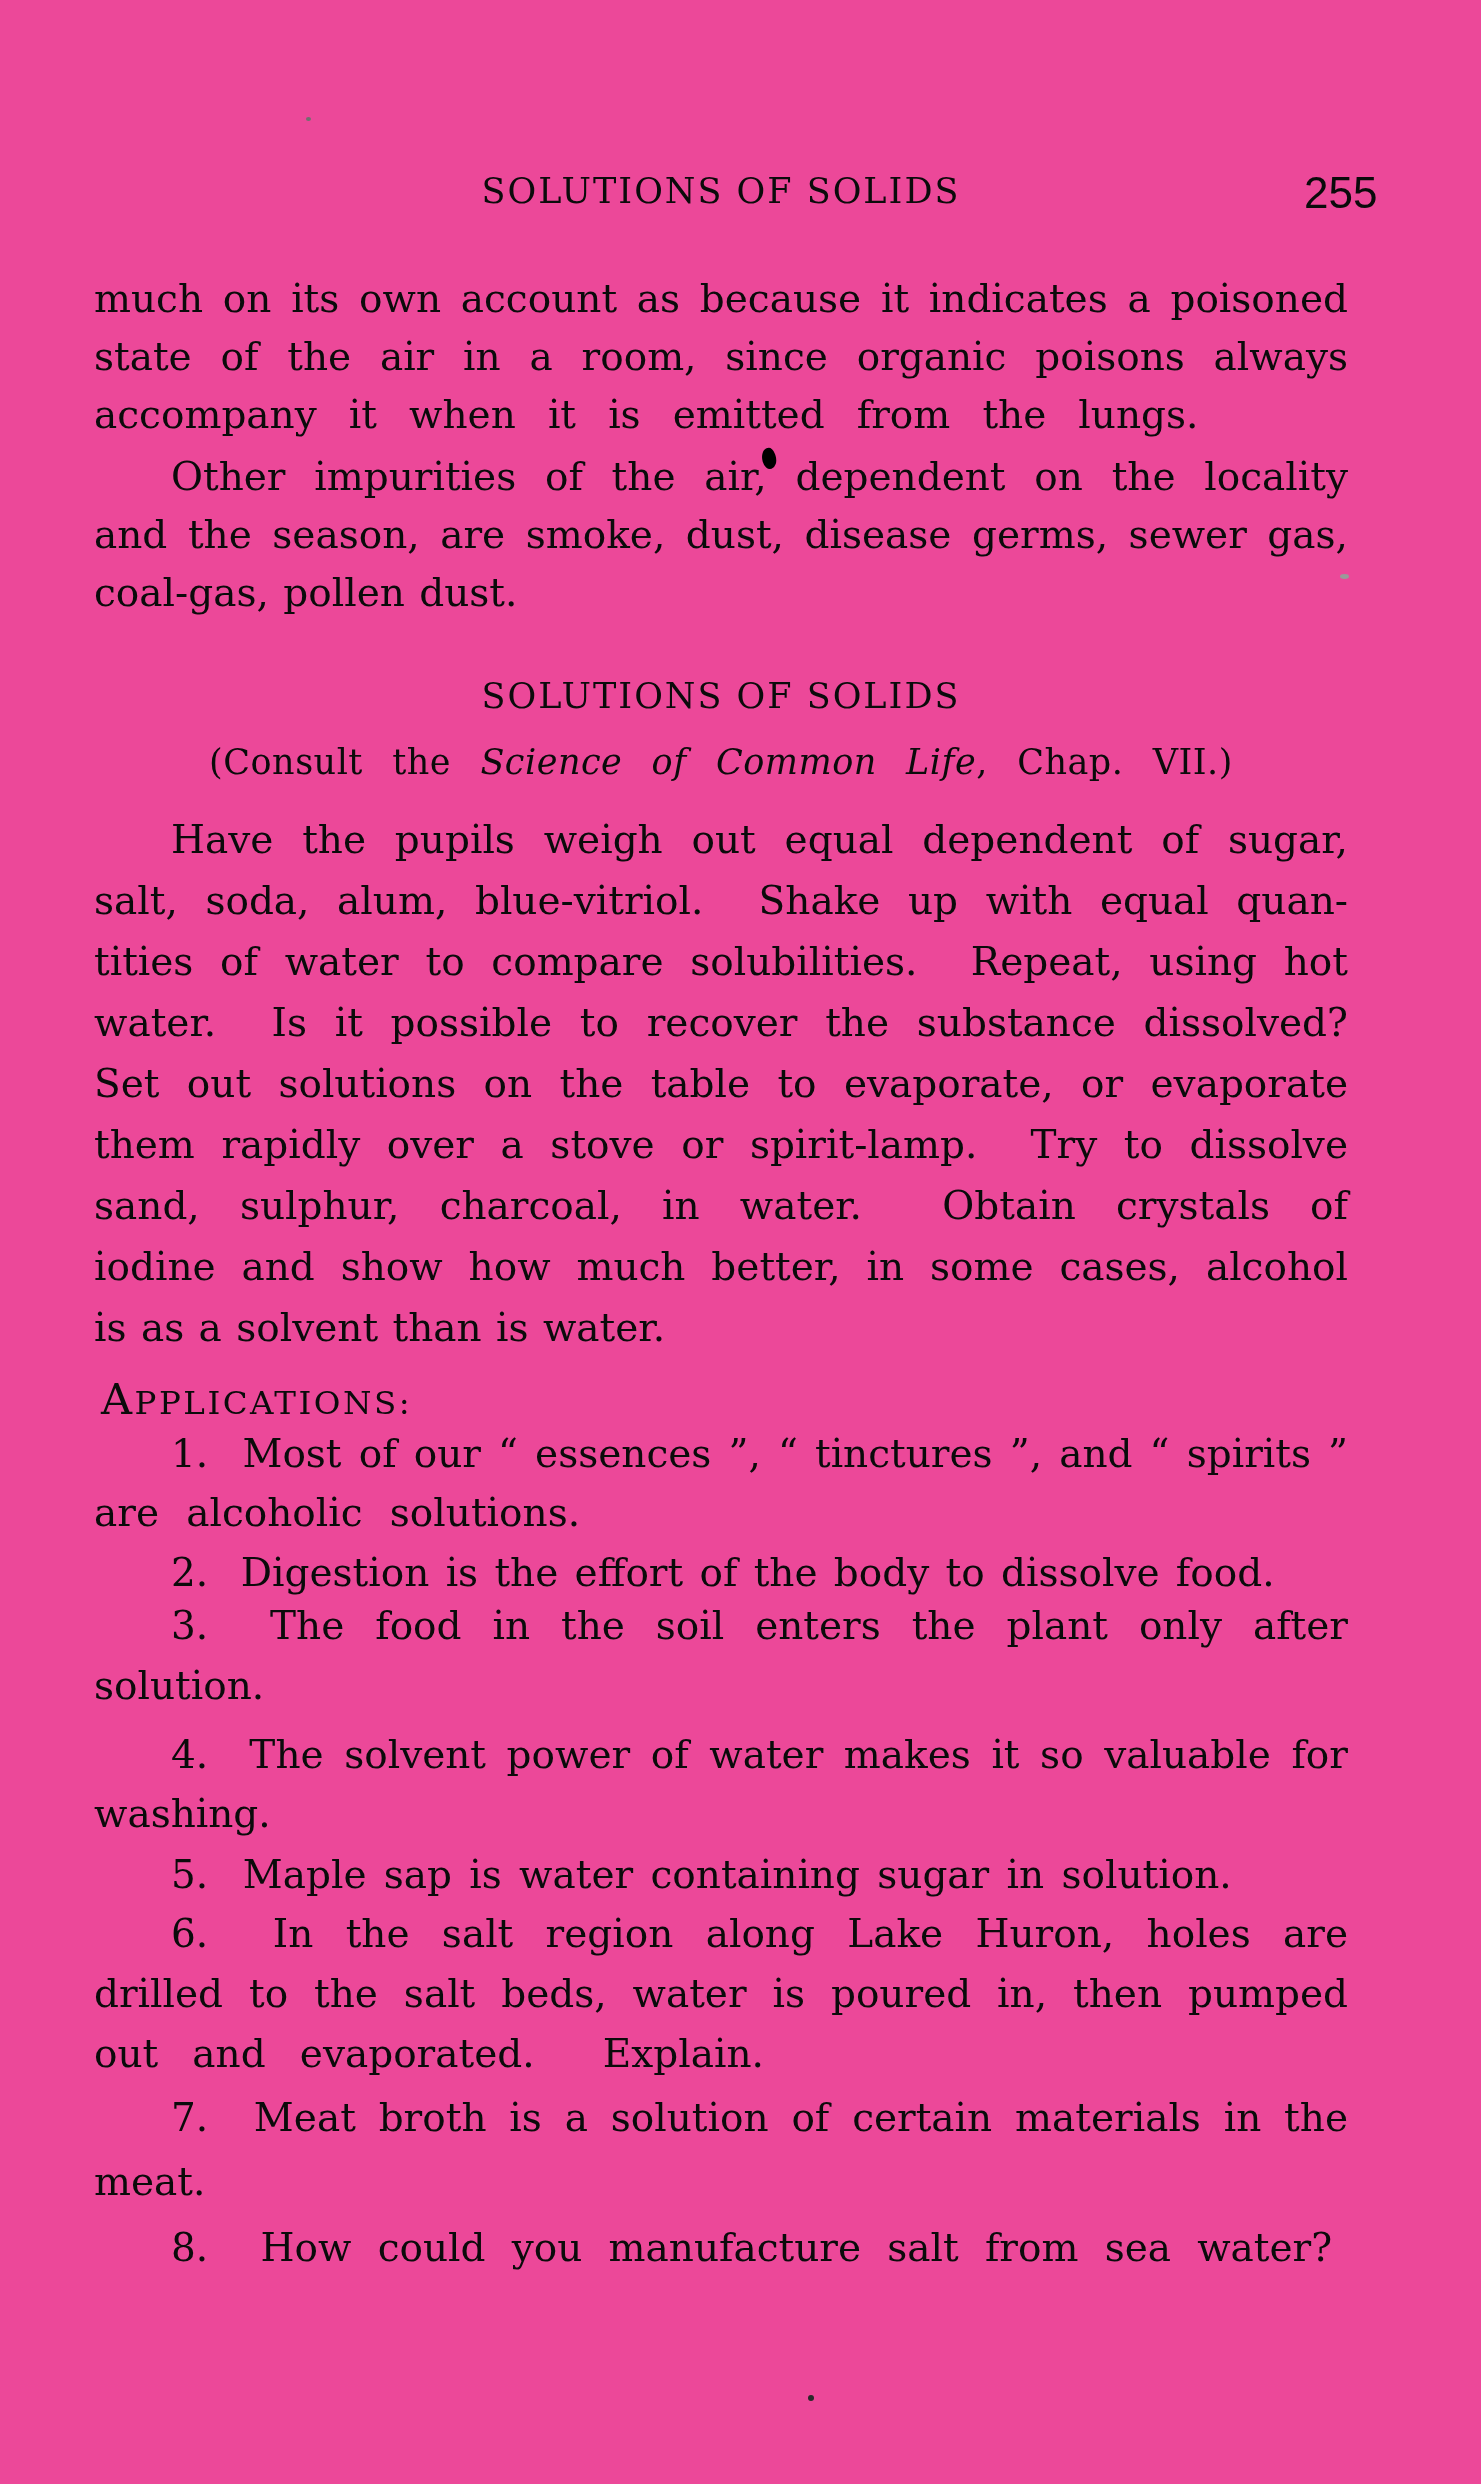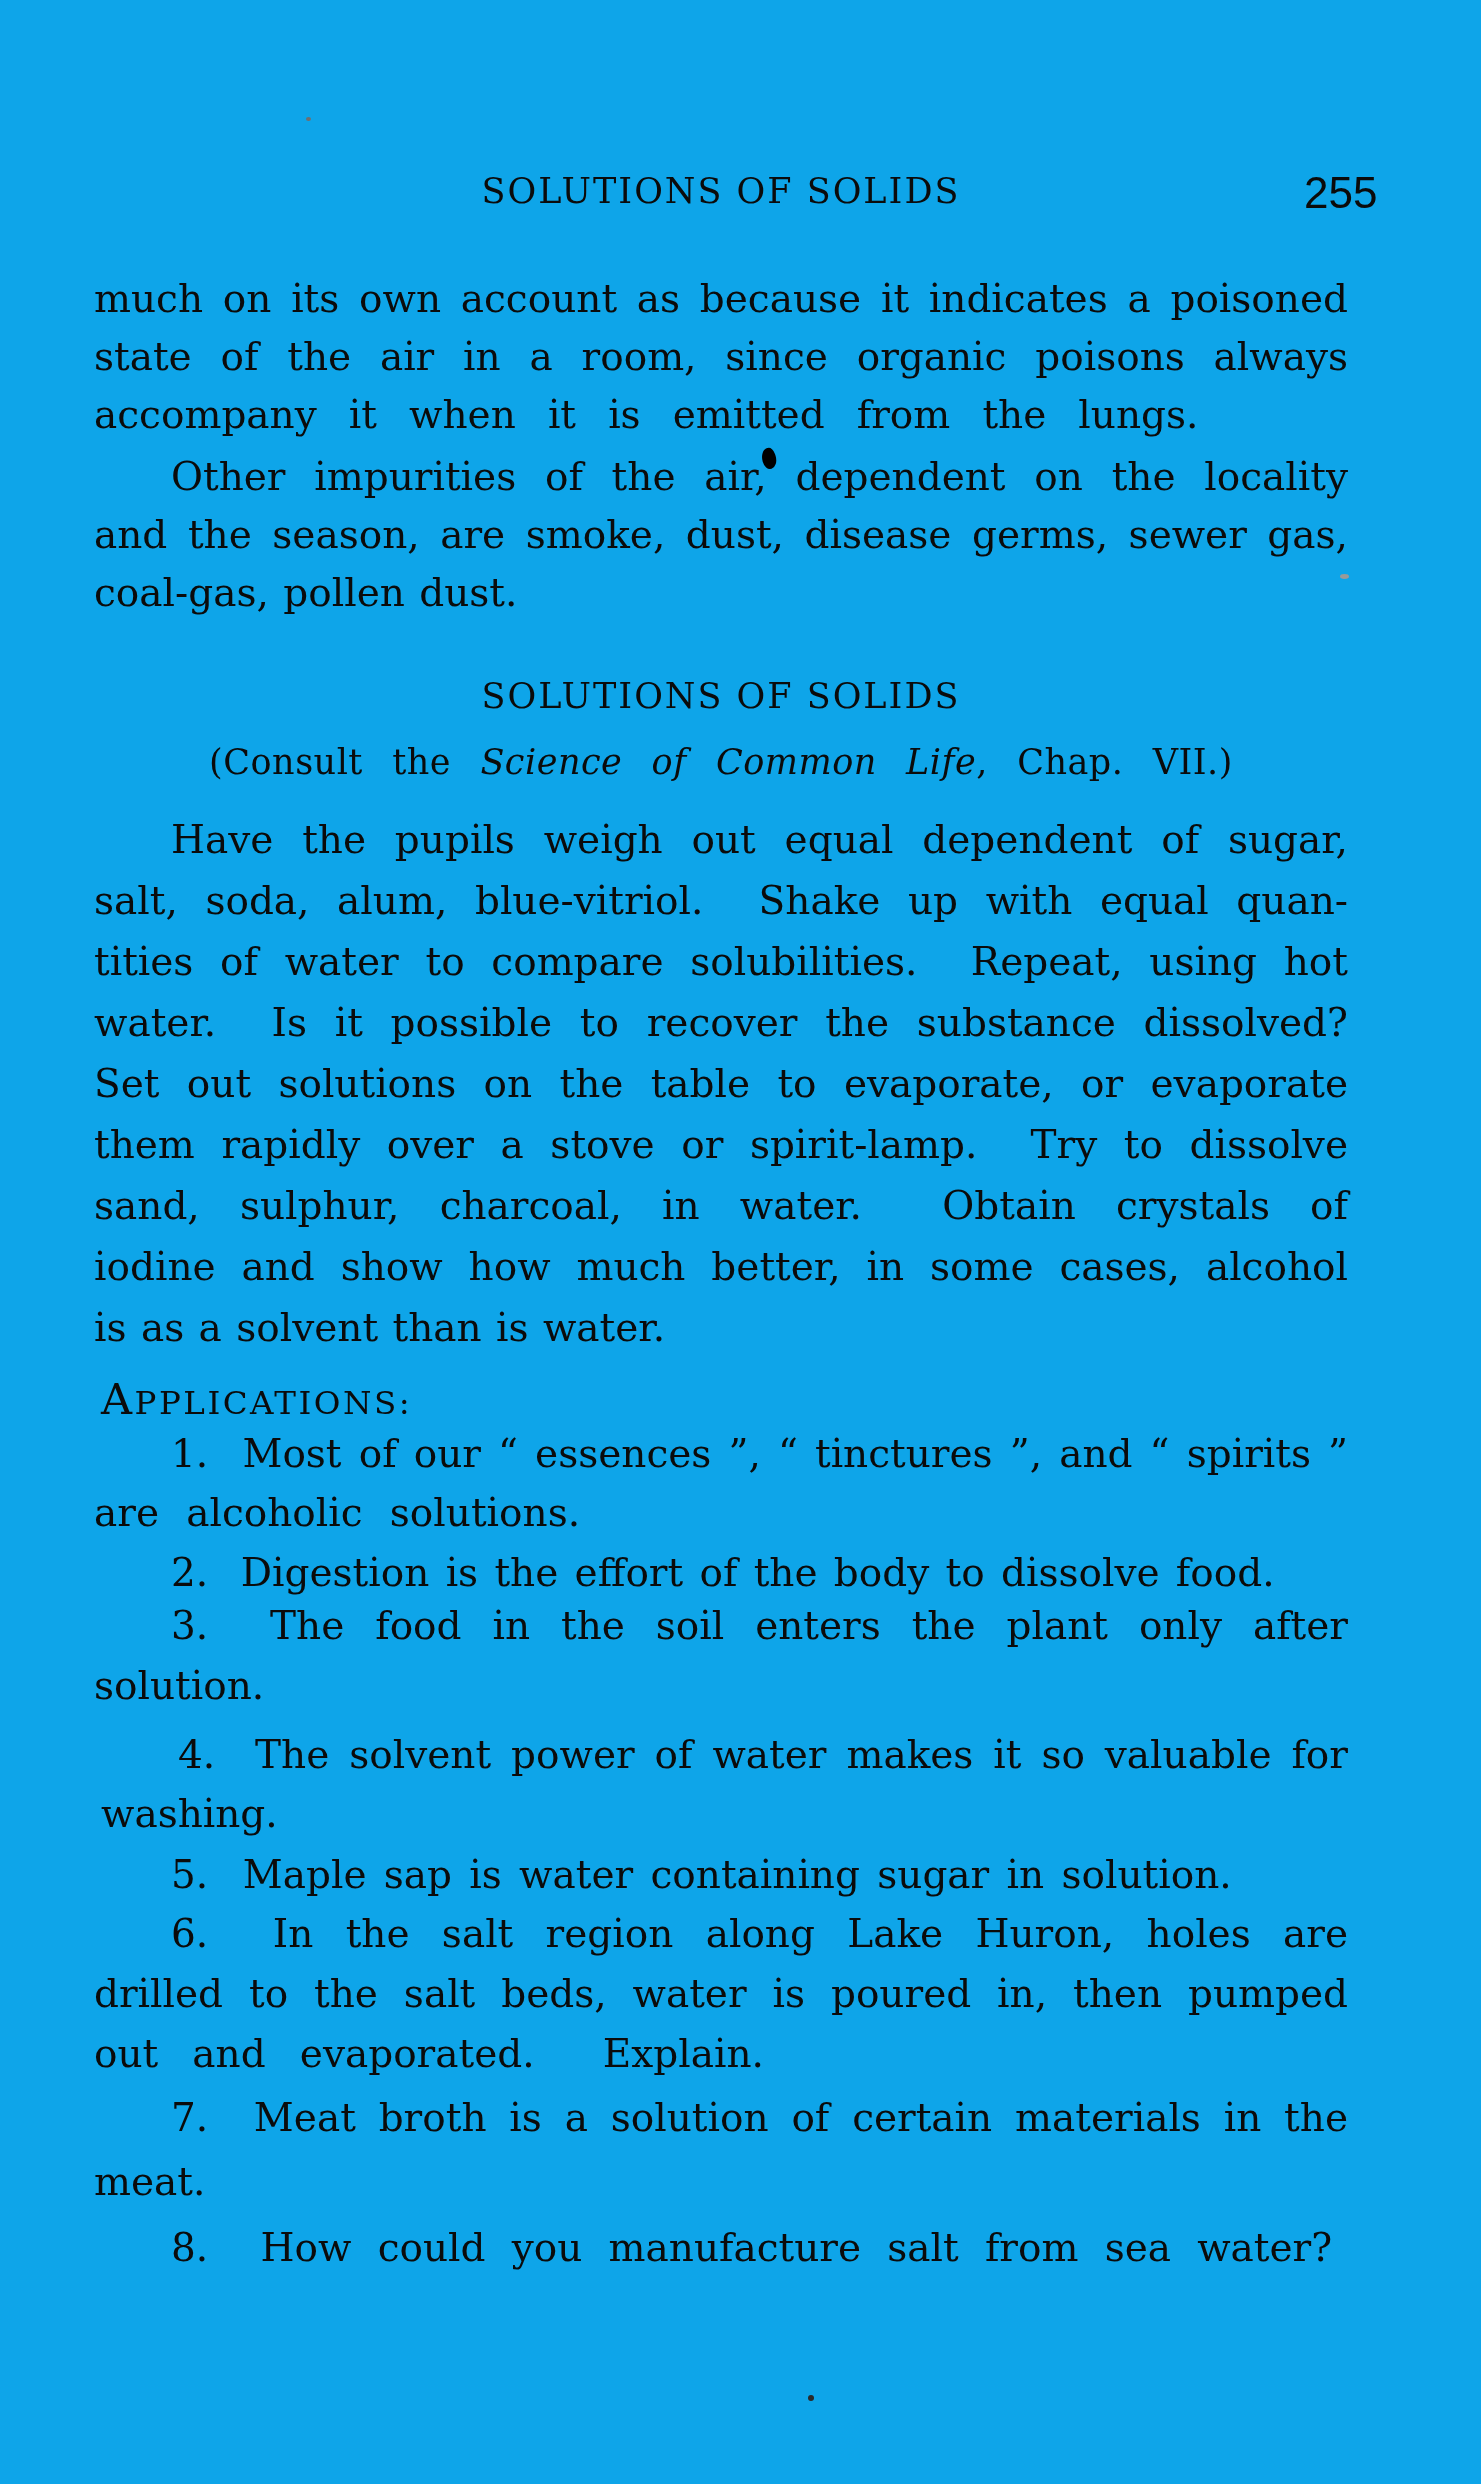--- a/index.html
+++ b/index.html
@@ -1,19 +1,19 @@
 <!DOCTYPE html>
 <html><head>
 <meta charset="utf-8">
 <style>
   html,body{margin:0;padding:0;background:#ffffff;}
   #page{
     position:relative;
     width:1482px;height:2484px;
-    background:#0ea5e9;
+    background:#ec4899;
     font-family:"DejaVu Serif", serif;
     color:#0b0b0b;
     overflow:hidden;
   }
   
   .running-header{
     position:absolute;left:94px;top:170px;width:1254px;
     text-align:center;font-size:35px;letter-spacing:2px;line-height:43px;
     white-space:nowrap;
   }
@@ -42,21 +42,21 @@
   .consult .it{font-style:italic;}
   .p3{top:809px;} .p3 .line{line-height:61px;}
   .apps-heading{
     position:absolute;left:101px;top:1369px;
     font-size:32.5px;line-height:60px;letter-spacing:2.5px;white-space:nowrap;
   }
   .apps-heading .big{font-size:43px;letter-spacing:2.5px;}
   .it1{top:1424px;} .it1 .line{line-height:59px;}
   .it2{top:1543px;}
   .it3{top:1596px;}
-  .it4{top:1725px;} .it4 .line{line-height:59px;margin-left:7px;}
+  .it4{top:1725px;} .it4 .line{line-height:59px;}
   .it5{top:1845px;}
   .it6{top:1904px;}
   .it7{top:2086px;} .it7 .line{line-height:64px;}
   .it8{top:2208px;margin-top:10px;}
   
   .speck{position:absolute;border-radius:50%;}
   .speck-top{left:306px;top:117px;width:4.9px;height:3.9px;background:#6f6f6f;}
   .ink-blot{left:762px;top:448px;width:13.8px;height:20.7px;background:#000;
             border-radius:60% 40% 55% 45%;transform:rotate(-16deg);}
   .speck-right{left:1340px;top:574px;width:8.9px;height:4.9px;background:#9a9a9a;border-radius:50%;}

